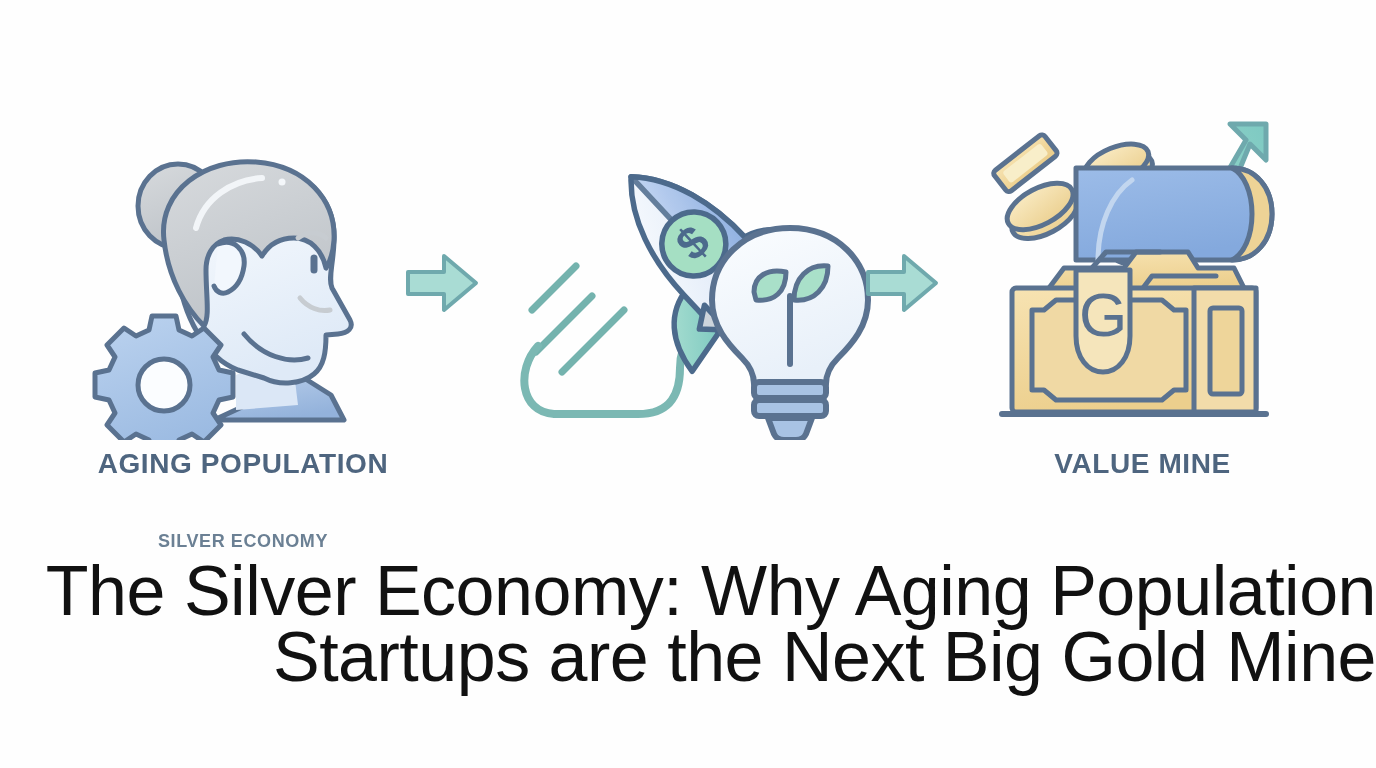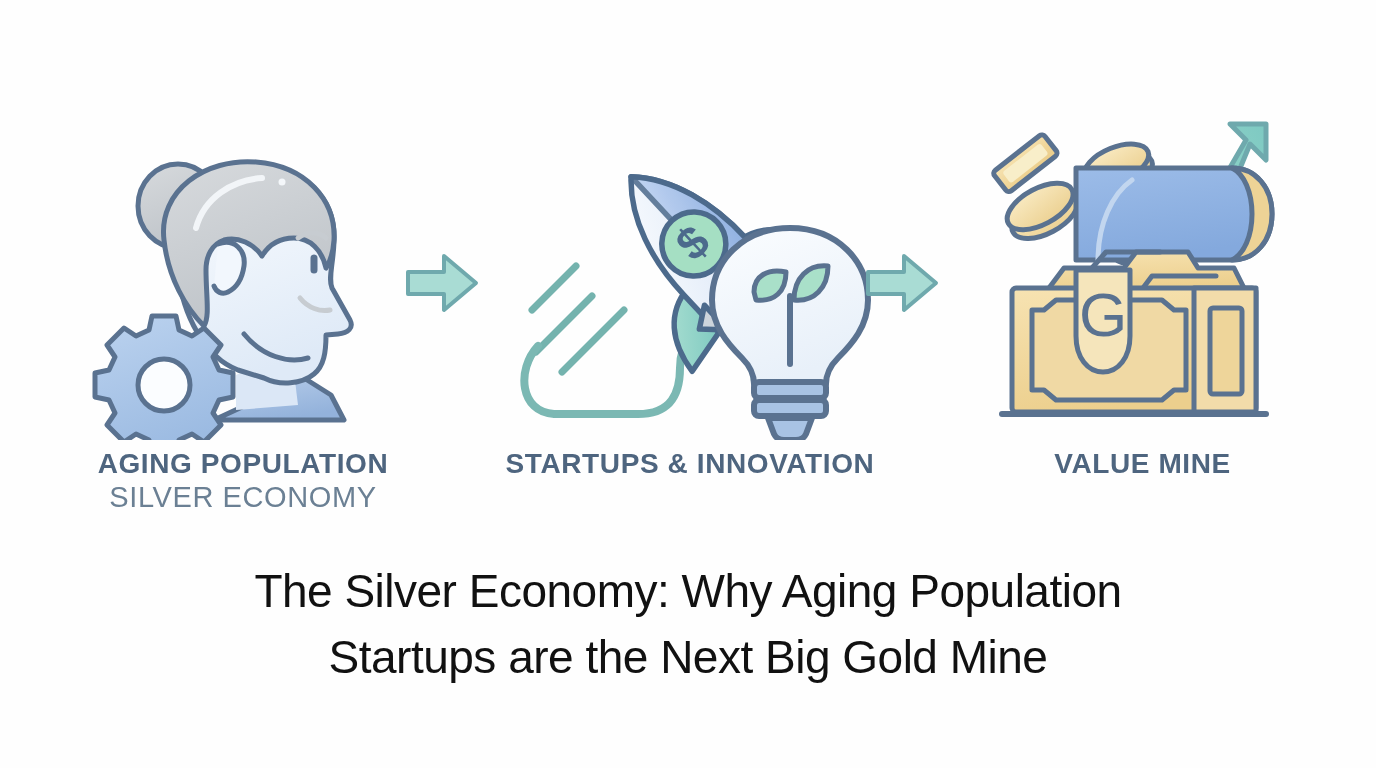--- a/index.html
+++ b/index.html
@@ -64,37 +64,38 @@
 
   .label-title {
     font-size: 28px;
     font-weight: bold;
     letter-spacing: 0.6px;
     color: #4e657f;
     line-height: 32px;
     white-space: nowrap;
   }
   .label-sub {
-    font-size: 29px;
-    font-weight: normal;
+    font-size: 18px;
+    font-weight: bold;
     letter-spacing: 0.6px;
     color: #6b8094;
     line-height: 34px;
     white-space: nowrap;
+    margin-top: 44px;
   }
 
   
   .headline {
     position: absolute;
     left: 0;
     top: 558px;
     width: 1376px;
-    text-align: center;
+    text-align: right;
     color: #111111;
-    font-size: 46px;
+    font-size: 70px;
     line-height: 66px;
     font-weight: normal;
     font-family: "Liberation Sans", sans-serif;
     letter-spacing: -0.5px;
   }
   .headline .ln { display: block; white-space: nowrap; }
 </style>
 </head>
 <body>
 
@@ -342,21 +343,20 @@
     </div>
   </div>
 
   <div class="labels">
     <div class="label-block aging">
       <div class="label-title">AGING POPULATION</div>
       <div class="label-sub">SILVER ECONOMY</div>
     </div>
 
     <div class="label-block startups">
-      <div class="label-title">STARTUPS &amp; INNOVATION</div>
     </div>
 
     <div class="label-block goldmine">
       <div class="label-title">VALUE MINE</div>
     </div>
   </div>
 
   <div class="headline">
     <span class="ln">The Silver Economy: Why Aging Population</span>
     <span class="ln">Startups are the Next Big Gold Mine</span>

